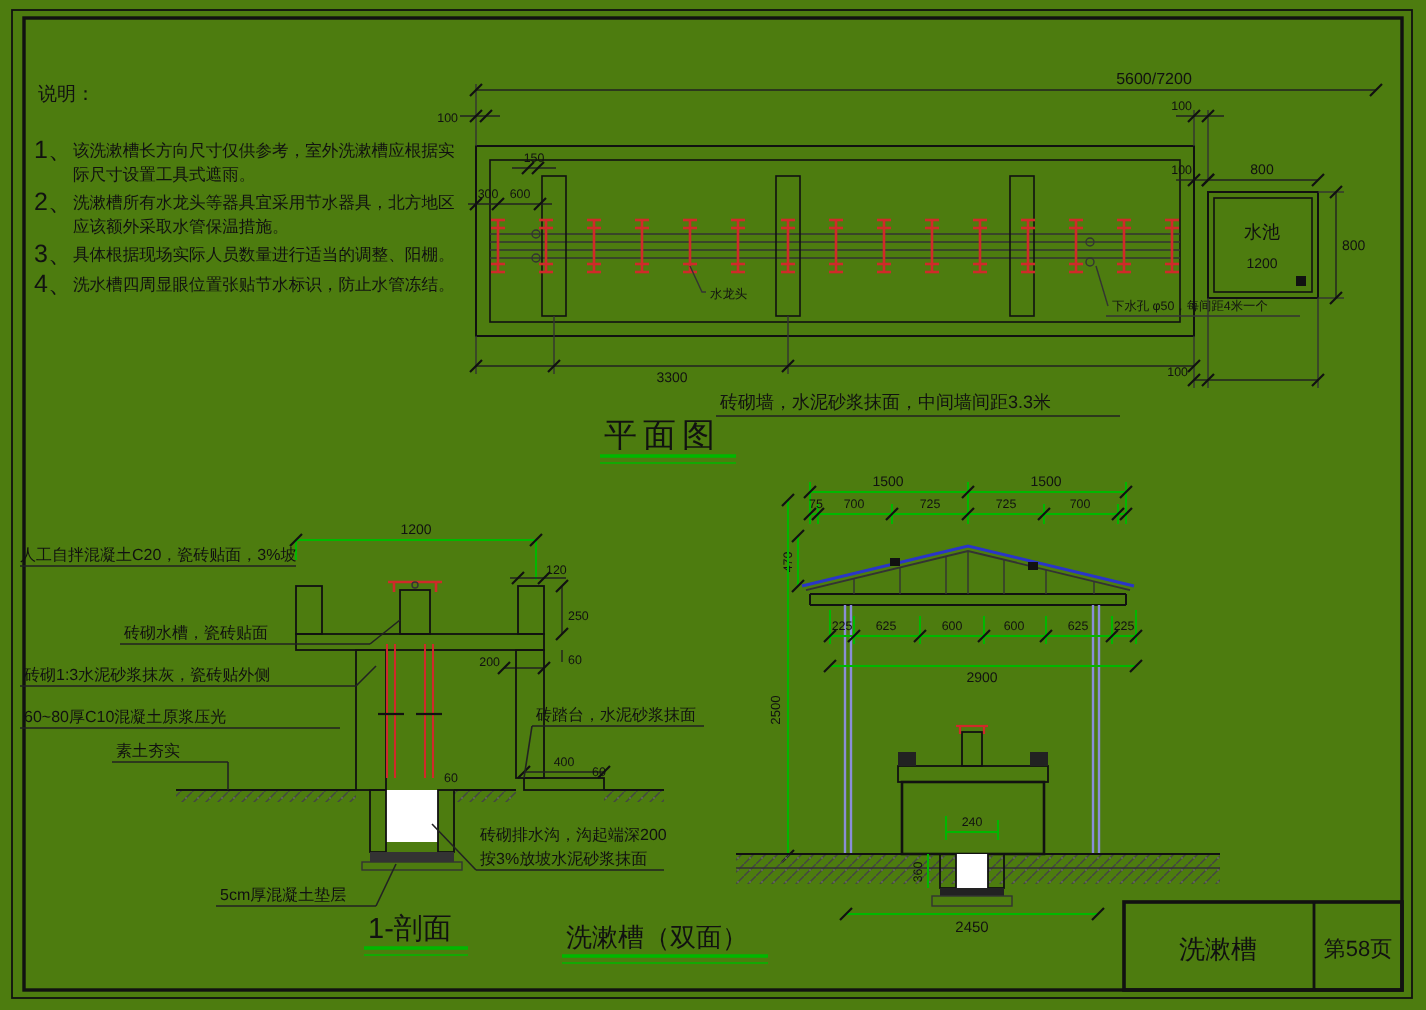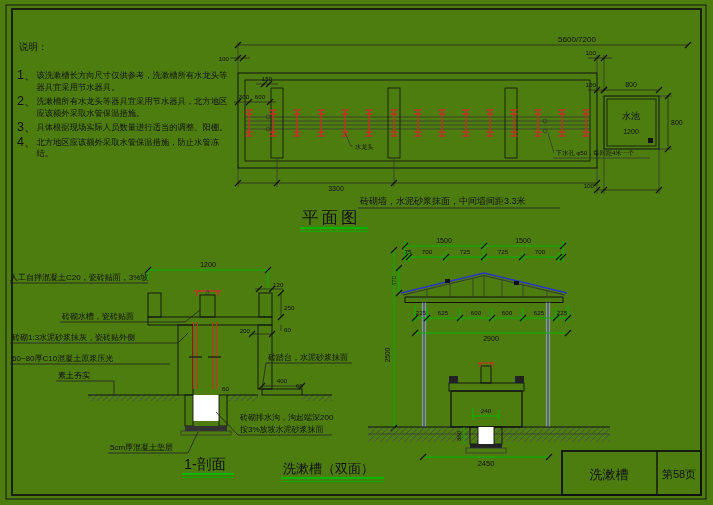--- a/index.html
+++ b/index.html
@@ -383,29 +383,29 @@
   <line class="ln" style="stroke-width:1.4" x1="657" y1="451" x2="657" y2="495"></line>
   <text class="f13 mid" x="609" y="479">洗漱槽</text>
   <text class="f11 mid" x="679" y="478">第58页</text>
 </g>
 </svg>
 
 <div class="notes">
   <div class="notes-heading">说明：</div>
   <div class="note-item">
     <span class="note-num">1、</span>
-    <span class="note-text">该洗漱槽长方向尺寸仅供参考，洗漱槽所有水龙头等器具宜采用节水器具。</span>
+    <span class="note-text">该洗漱槽长方向尺寸仅供参考，室外洗漱槽应根据实际尺寸设置工具式遮雨。</span>
   </div>
   <div class="note-item">
     <span class="note-num">2、</span>
     <span class="note-text">洗漱槽所有水龙头等器具宜采用节水器具，北方地区应该额外采取水管保温措施。</span>
   </div>
   <div class="note-item">
     <span class="note-num">3、</span>
     <span class="note-text">具体根据现场实际人员数量进行适当的调整、阳棚。</span>
   </div>
   <div class="note-item">
     <span class="note-num">4、</span>
-    <span class="note-text">北方地区应该额外采取水管保温措施，防止水管冻结。</span>
+    <span class="note-text">洗水槽四周显眼位置张贴节水标识，防止水管冻结。</span>
   </div>
 </div>
 
 </div>
 
 </body></html>

